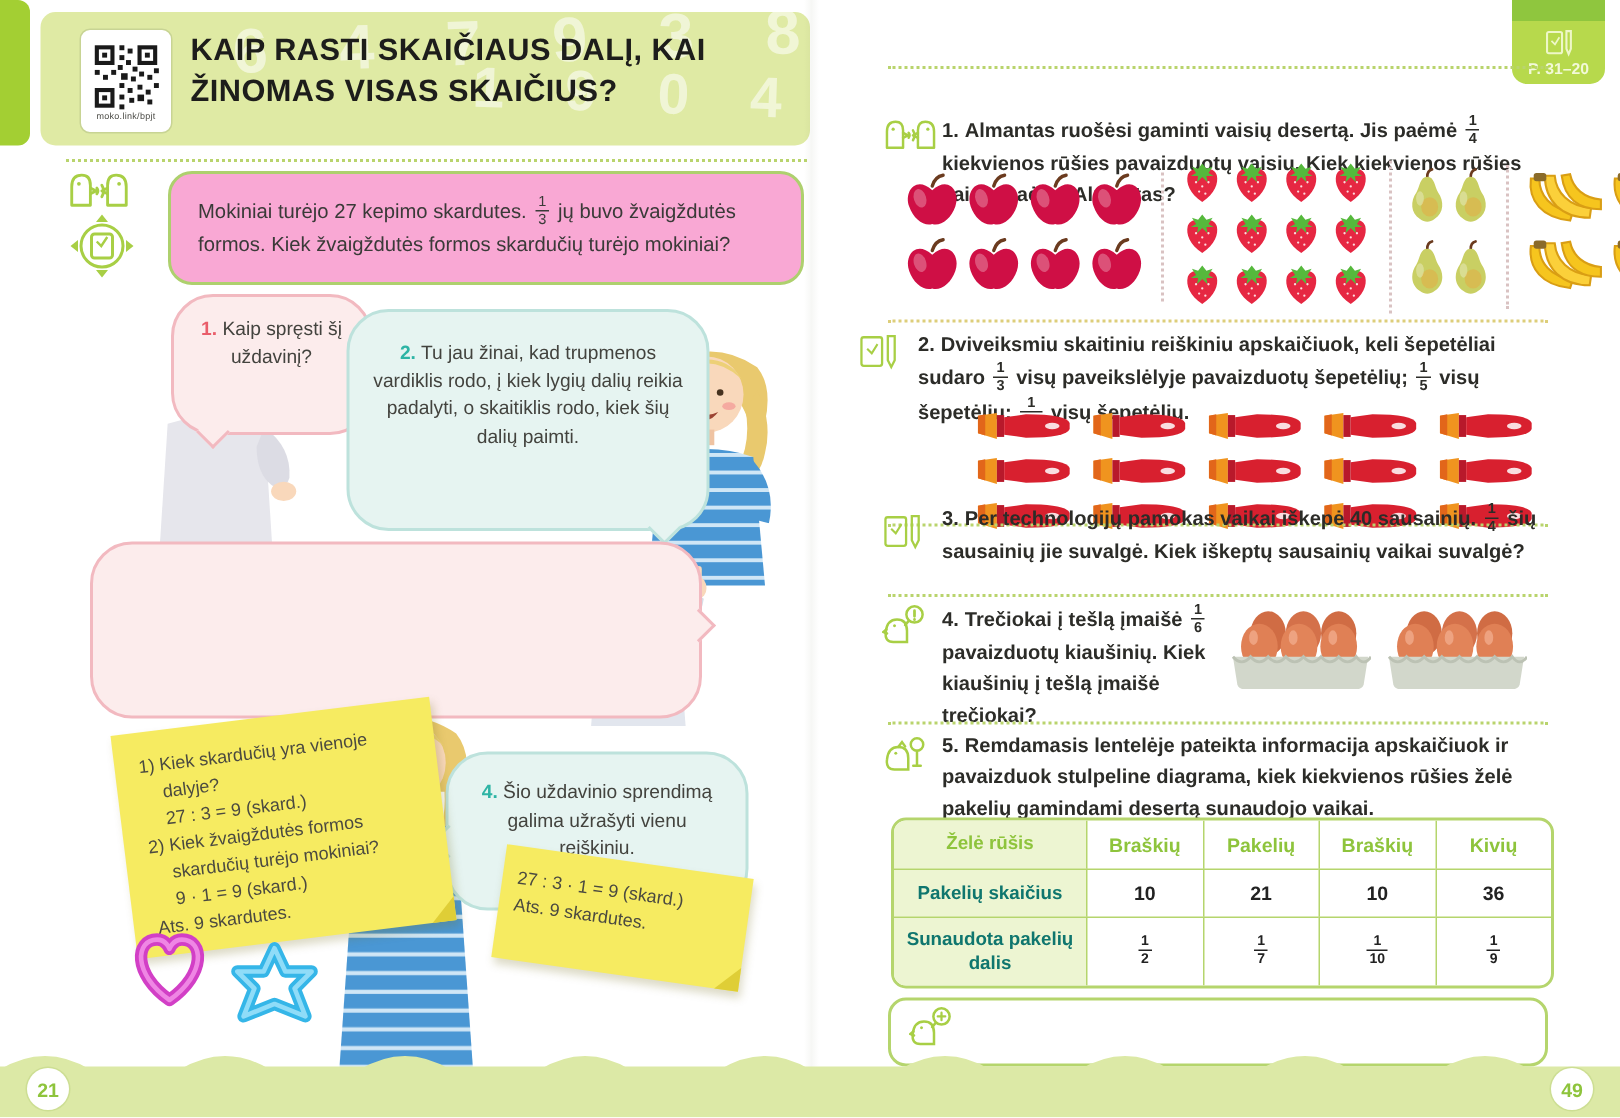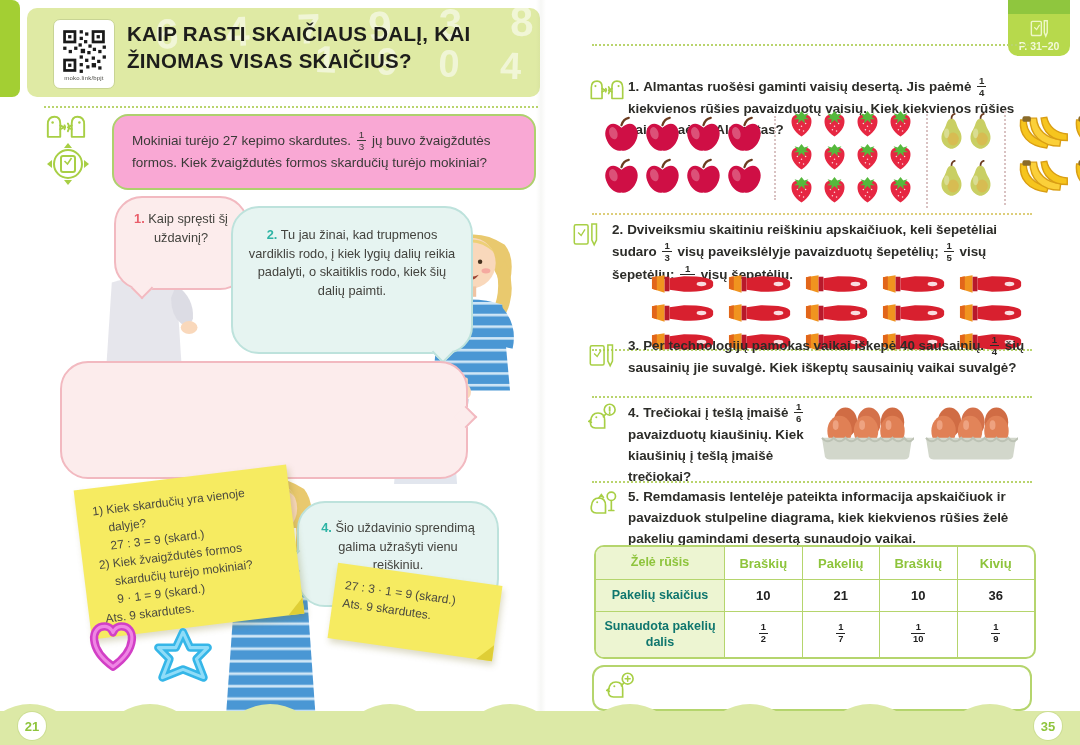--- a/index.html
+++ b/index.html
@@ -893,15 +893,15 @@
         <path d="M21 13.5 l-2.5 3"></path>
       </svg>
     </span>
   </div>
 
   <svg class="abs footer-wave" viewBox="0 0 1080 16" preserveAspectRatio="none">
     <path d="M0 12 Q30 -6 60 12 T120 12 T180 12 T240 12 T300 12 T360 12 T420 12 T480 12 T540 12 T600 12 T660 12 T720 12 T780 12 T840 12 T900 12 T960 12 T1020 12 T1080 12 L1080 16 L0 16 Z" fill="#dce9a6"></path>
   </svg>
   <div class="abs footer-band"></div>
   <div class="abs page-circle pg48">21</div>
-  <div class="abs page-circle pg49">35</div>
+  <div class="abs page-circle pg49">49</div>
 
 </div>
 
 </body></html>

